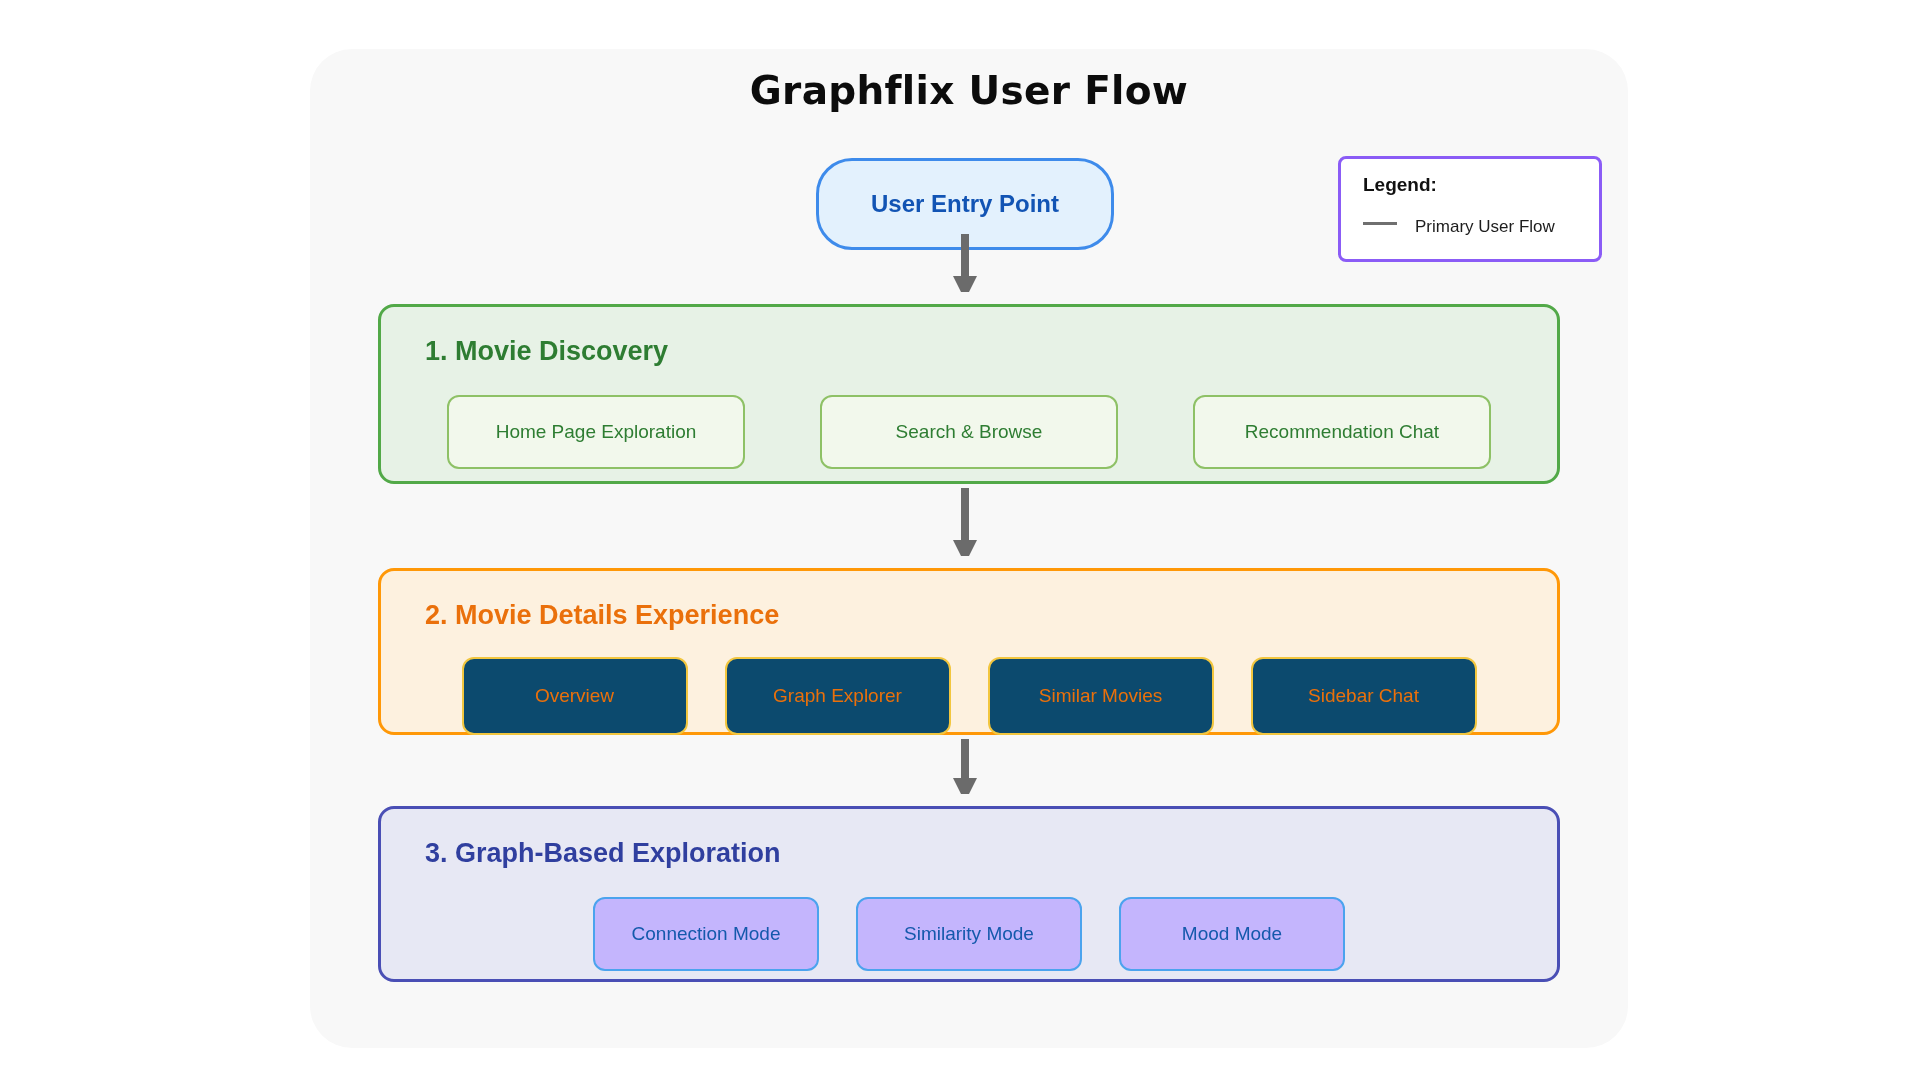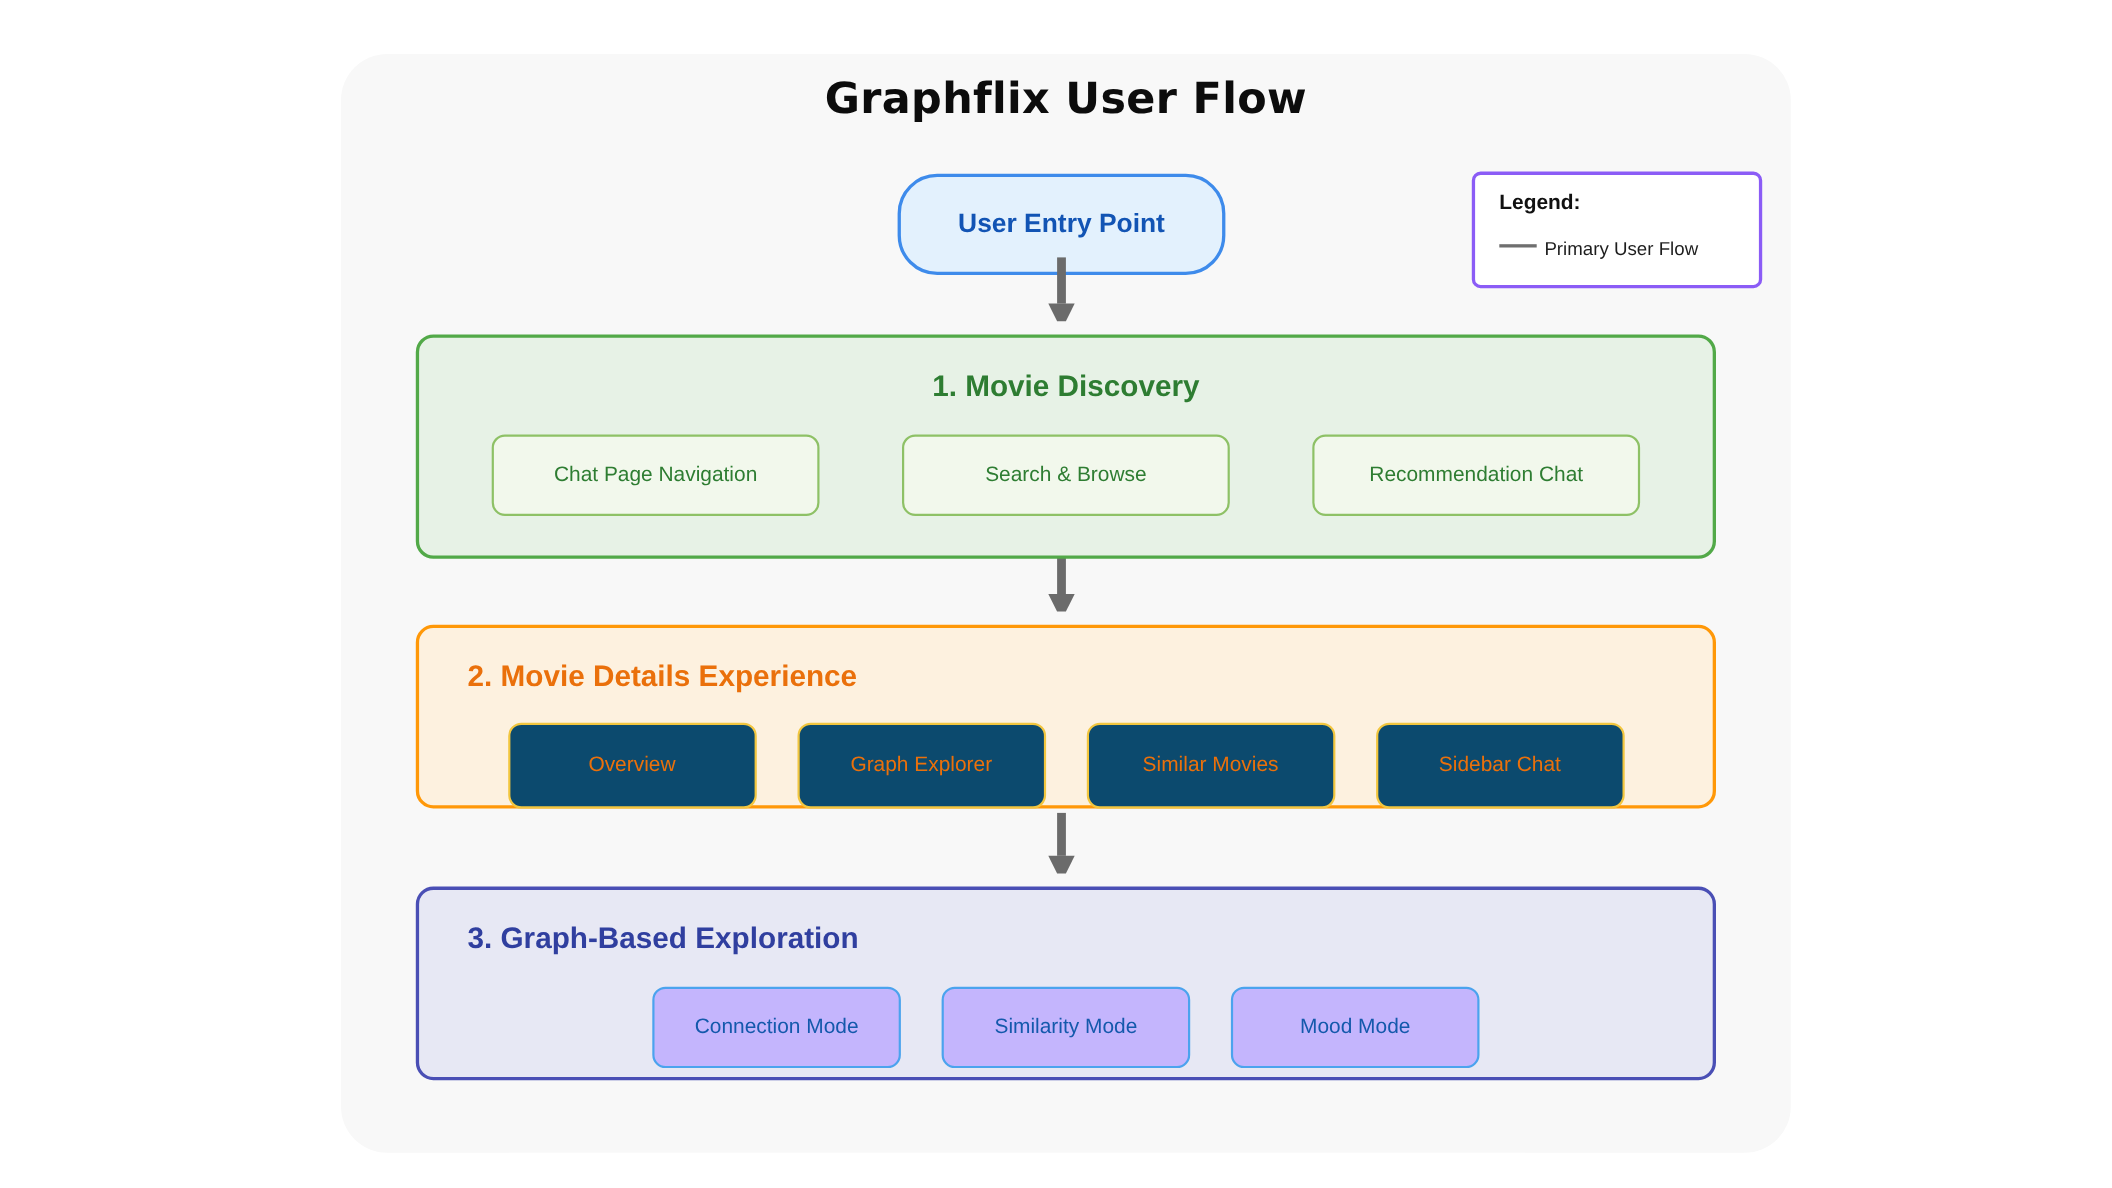--- a/index.html
+++ b/index.html
@@ -12,38 +12,38 @@
     font-family:"DejaVu Sans", sans-serif; font-size:39px; font-weight:700; color:#0c0c0c; letter-spacing:0.3px; }
 
   .entry-pill { position:absolute; left:808px; top:150px; width:298px; height:92px;
     background:#e3f1fd; border:3px solid #3e8beb; border-radius:36px;
     display:flex; align-items:center; justify-content:center;
     font-size:24px; font-weight:700; color:#1254b4; }
 
   .legend { position:absolute; left:1330px; top:148px; width:264px; background:#ffffff;
     border:3px solid #8b5cf6; border-radius:8px; padding:11px 18px 14px 18px; }
   .legend-title { font-size:19px; font-weight:700; color:#111111; }
-  .legend-row { display:flex; align-items:center; gap:3px; margin-top:9px; }
+  .legend-row { display:flex; align-items:center; gap:14px; margin-top:9px; }
   .legend-swatch { width:34px; height:0; border-top:3px solid #6f6f6f; }
   .legend-label { font-size:17px; color:#1d1d1d; }
 
   .arrow { position:absolute; left:949px; width:16px; display:flex; flex-direction:column; align-items:center; }
   .arrow .shaft { width:3px; flex:1; background:#6b6b6b; }
   .arrow .head  { width:0; height:0; border-left:8px solid transparent; border-right:8px solid transparent; border-top:16px solid #6b6b6b; }
   .arrow-1 { top:222px; height:74px; }
   .arrow-2 { top:476px; height:84px; }
   .arrow-3 { top:727px; height:71px; }
 
   .section { position:absolute; left:370px; width:1182px; border-radius:16px; padding:24px 40px; border-width:3px; border-style:solid; }
   .section-title { font-size:27px; font-weight:700; line-height:32px; }
   .chips { display:flex; justify-content:center; margin-top:20px; }
   .chip { height:74px; border-radius:12px; border-width:2px; border-style:solid;
     display:flex; align-items:center; justify-content:center; font-size:19px; }
 
-  .s1 { top:296px; height:204px; background:#e7f2e6; border-color:#52a948;text-align:center; }
+  .s1 { top:296px; height:180px; background:#e7f2e6; border-color:#52a948; }
   .s1 .section-title { color:#2e7d32; }
   .s1 .chips { gap:75px; }
   .s1 .chip { width:298px; background:#f2f8ec; border-color:#8ec166; color:#2e7d32; }
 
   .s2 { top:560px; height:167px; background:#fdf1df; border-color:#ff9808; }
   .s2 .section-title { color:#ea700b; }
   .s2 .chips { gap:37px; margin-top:18px; }
   .s2 .chip { width:226px; height:78px; background:#0c4a6e; border-color:#f2c63f; color:#ea700b; }
 
   .s3 { top:798px; height:176px; background:#e7e8f4; border-color:#4a4fb5; }
@@ -80,21 +80,21 @@
     <div class="head"></div>
   </div>
   <div class="arrow arrow-3">
     <div class="shaft"></div>
     <div class="head"></div>
   </div>
 
   <div class="section s1">
     <div class="section-title">1. Movie Discovery</div>
     <div class="chips">
-      <div class="chip">Chat Page Navigation</div>
+      <div class="chip">Home Page Exploration</div>
       <div class="chip">Search &amp; Browse</div>
       <div class="chip">Recommendation Chat</div>
     </div>
   </div>
 
   <div class="section s2">
     <div class="section-title">2. Movie Details Experience</div>
     <div class="chips">
       <div class="chip">Overview</div>
       <div class="chip">Graph Explorer</div>

